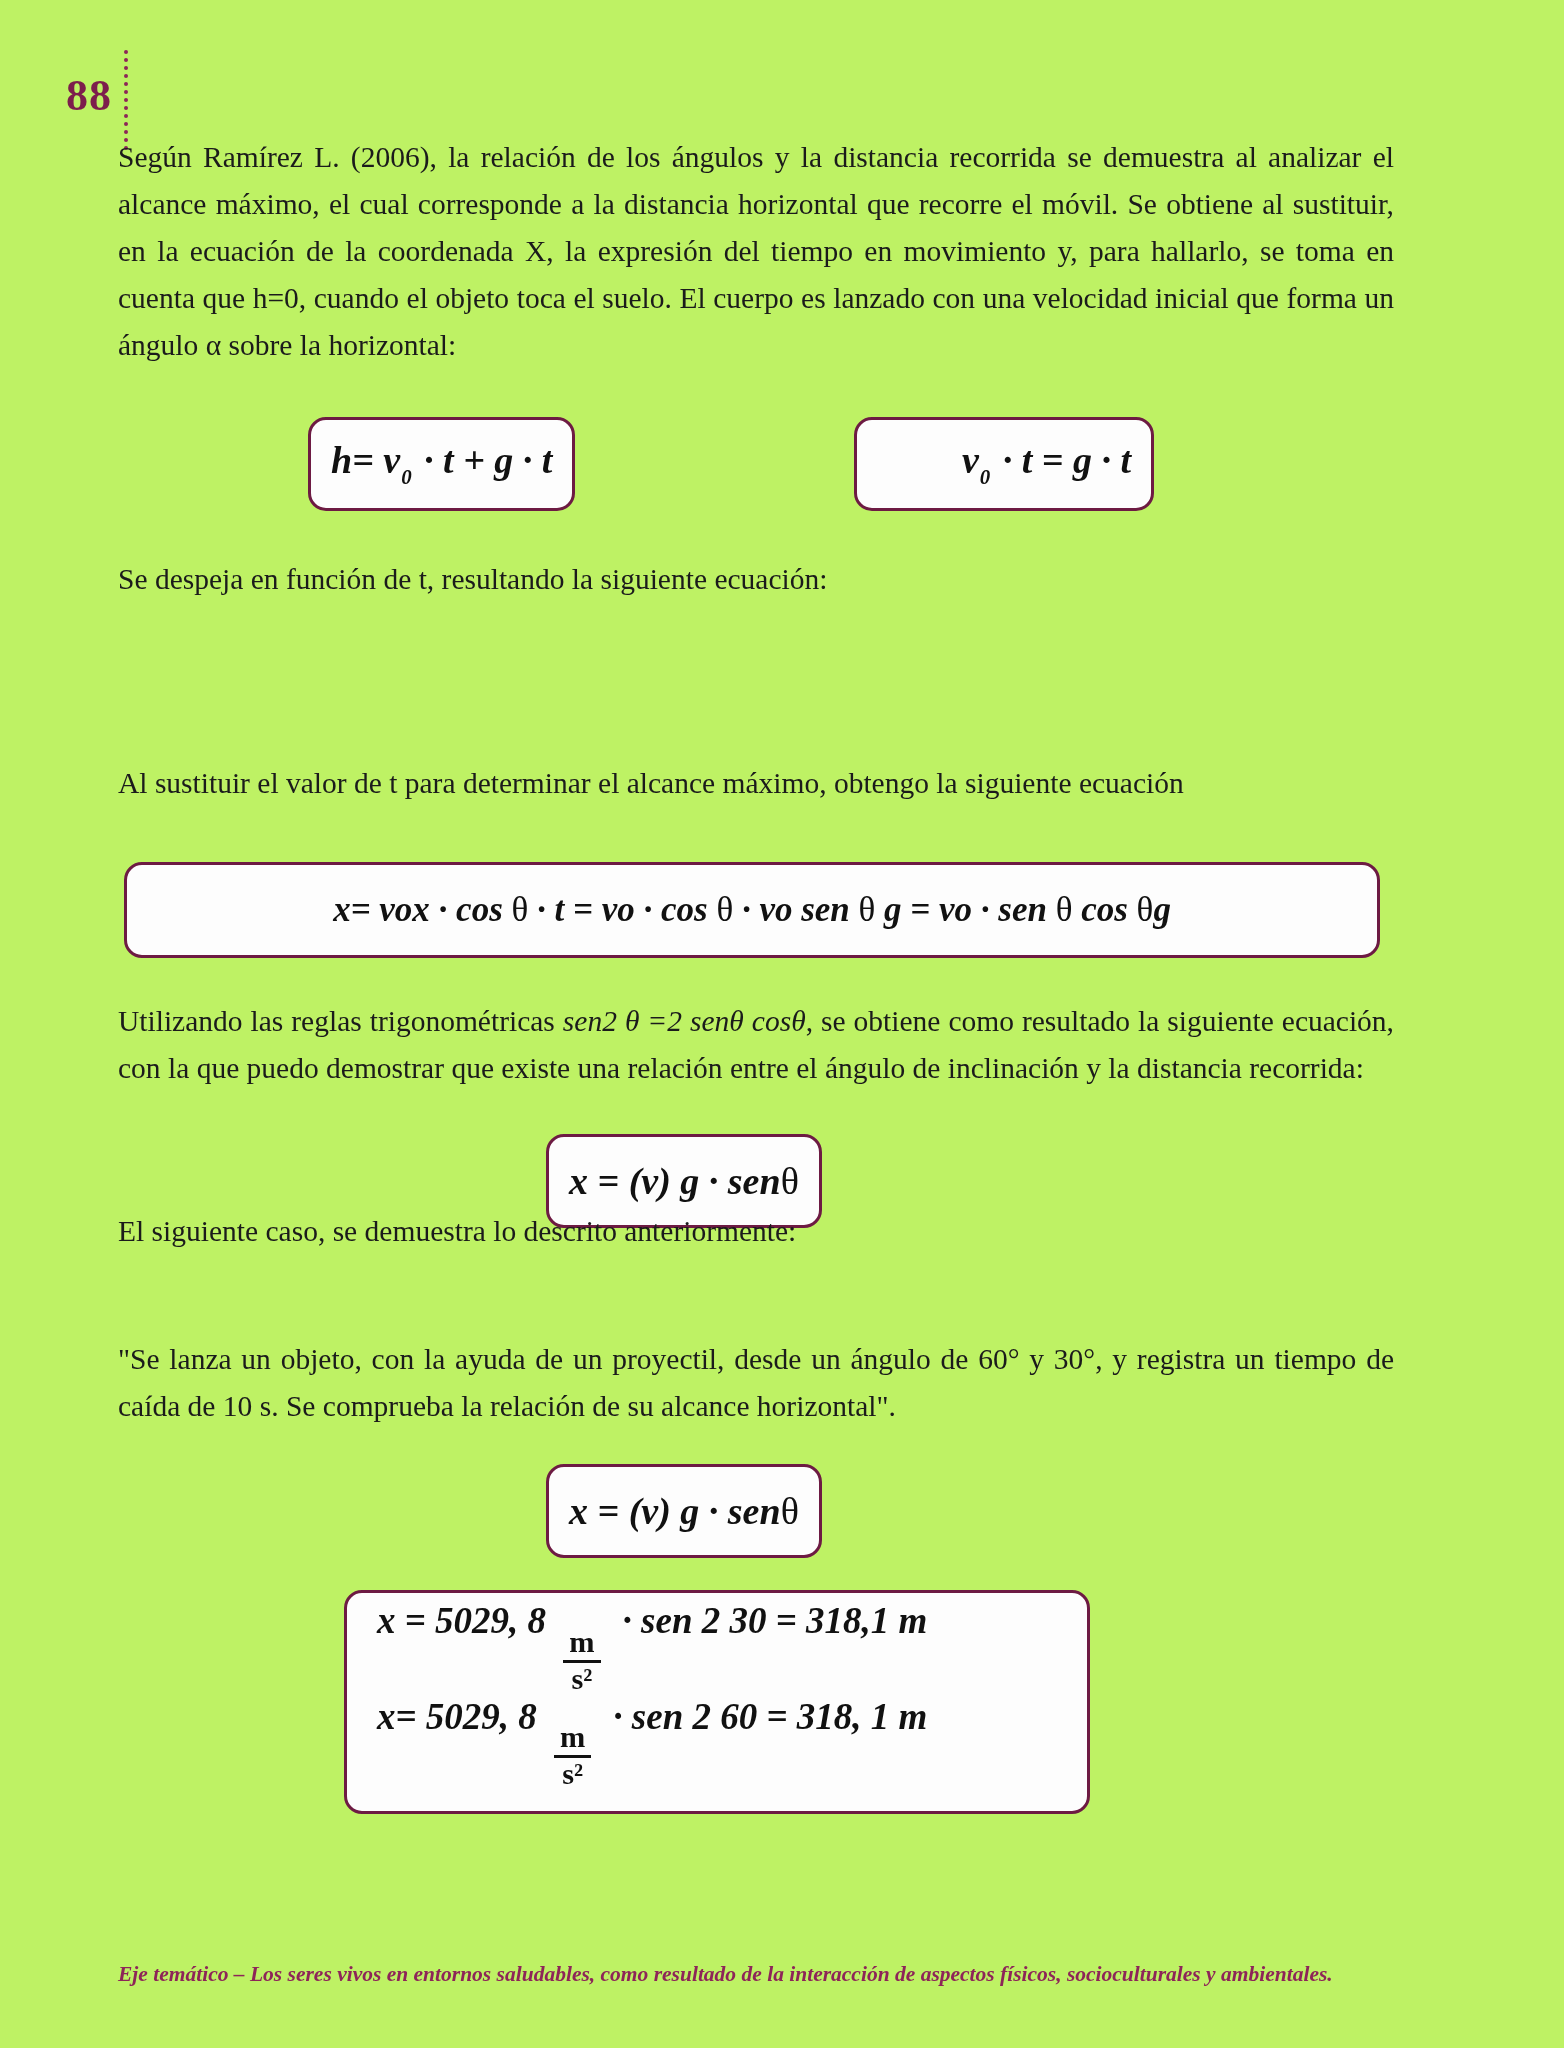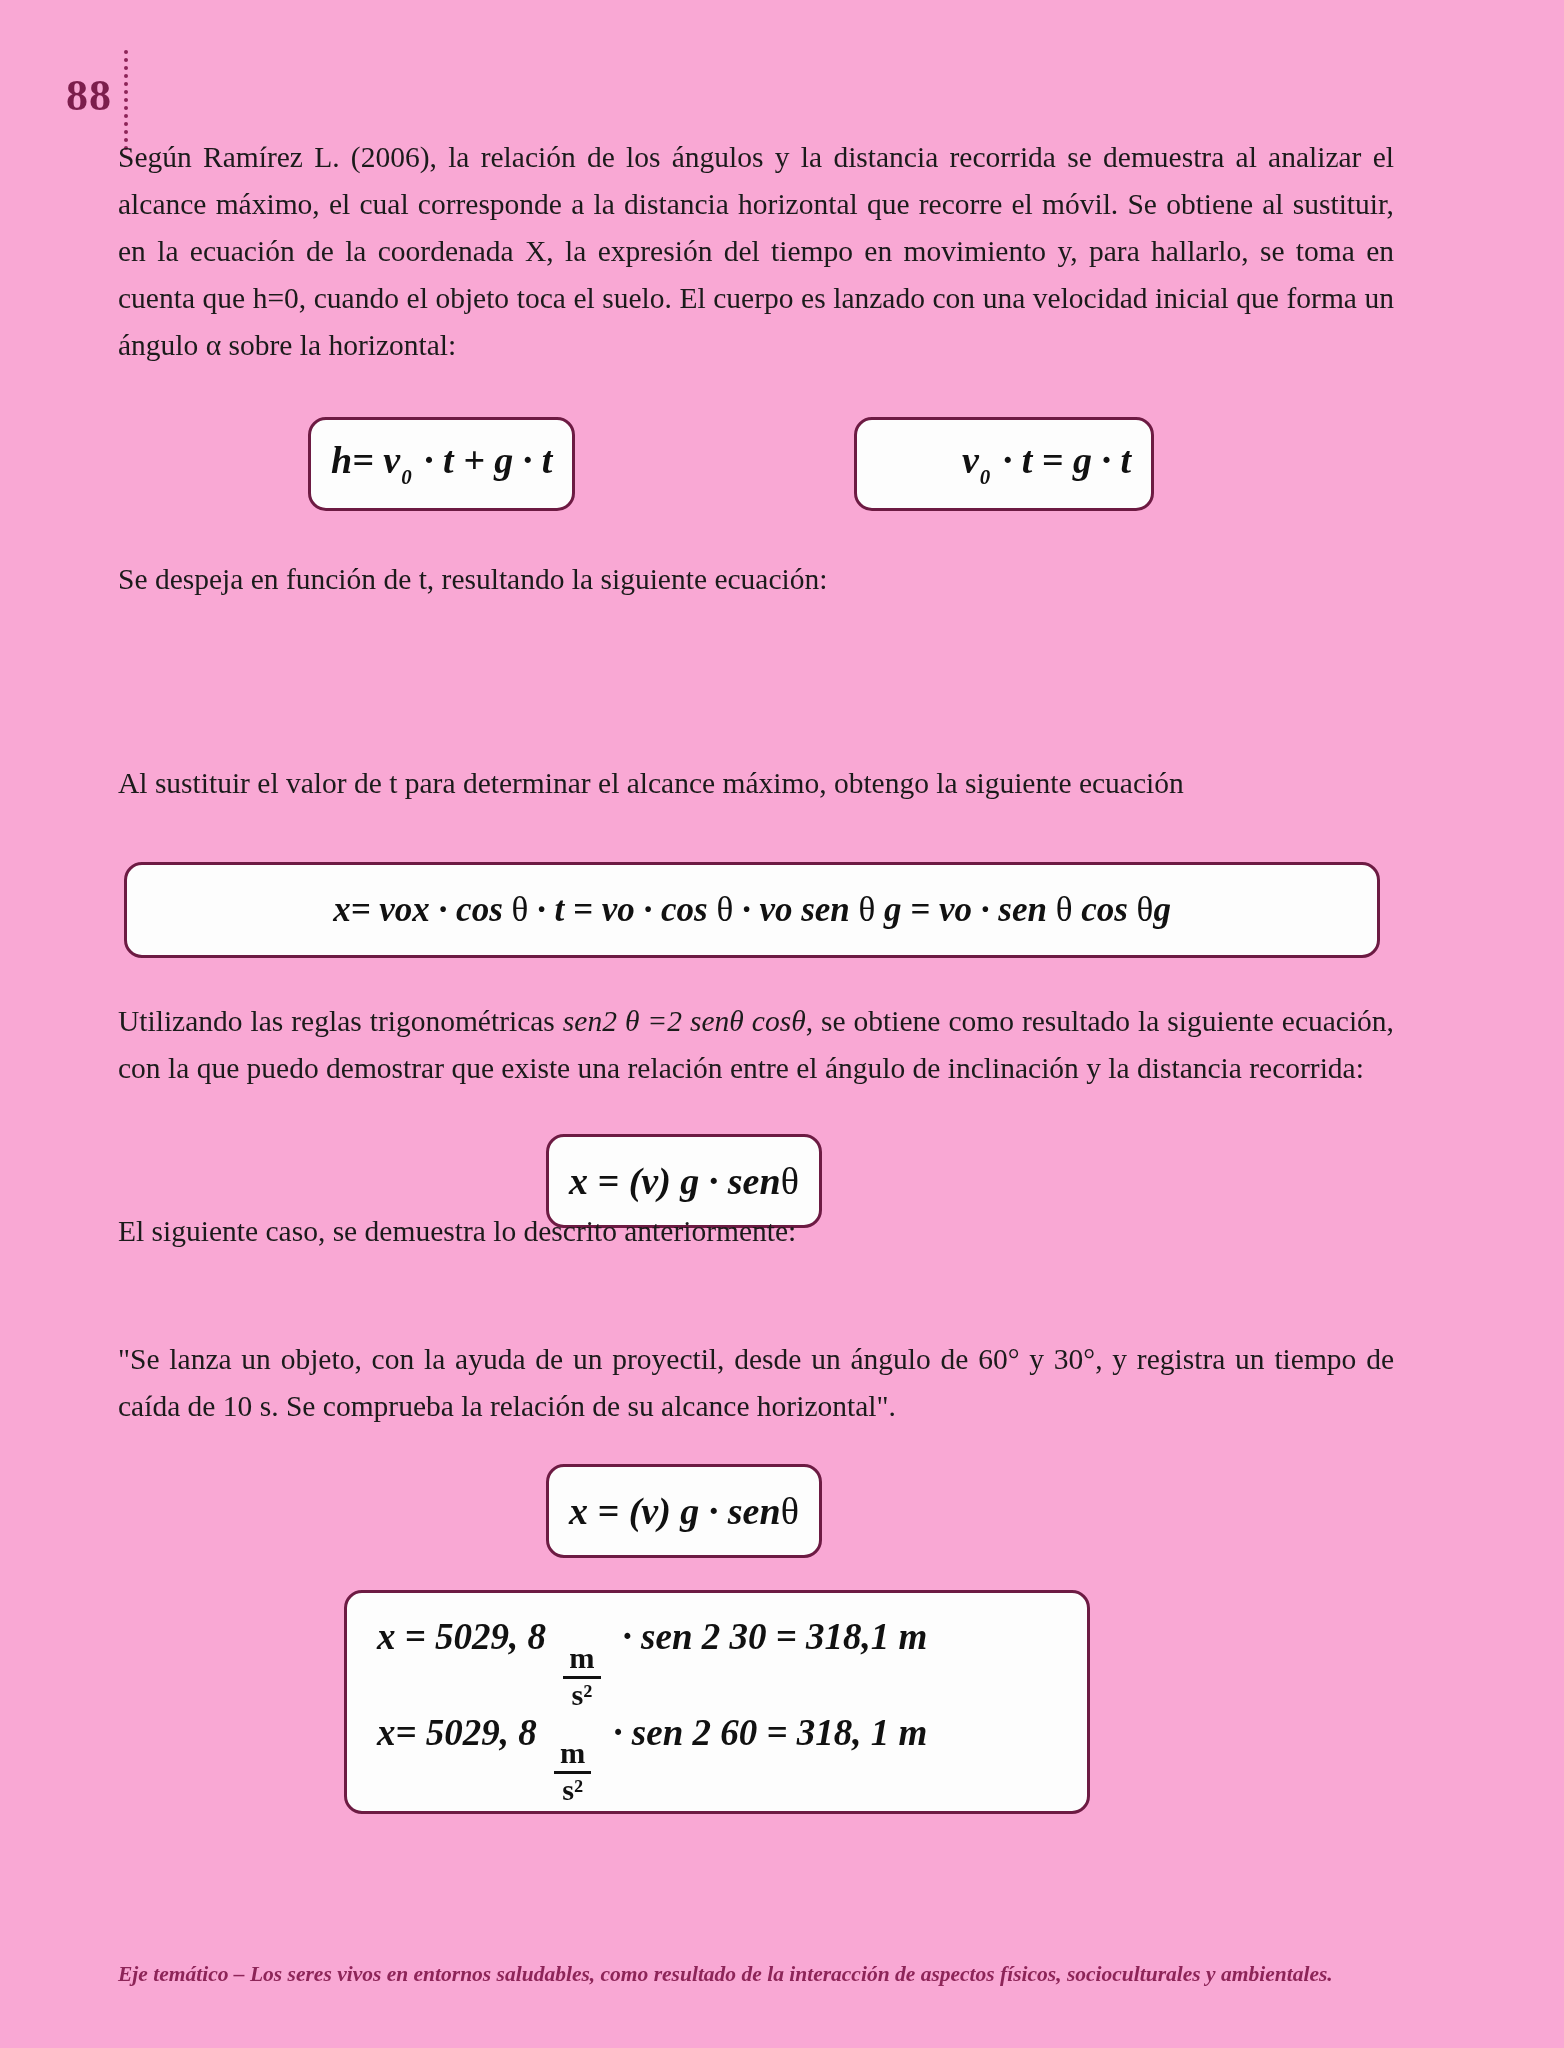--- a/index.html
+++ b/index.html
@@ -1,20 +1,20 @@
 <!DOCTYPE html>
 <html><head>
 <meta charset="utf-8">
 <style>
   html, body { margin: 0; padding: 0; background: #ffffff; }
   #page {
     position: relative;
     width: 1564px;
     height: 2048px;
-    background: #f9a8d4;
+    background: #bef264;
     font-family: "Liberation Serif", serif;
     color: #1b1b1b;
     overflow: hidden;
   }
   .abs { position: absolute; }
   #page-number {
     left: 66px; top: 70px;
     font-size: 44px; font-weight: bold;
     color: #7c1e4c;
     letter-spacing: 1px;
@@ -75,22 +75,22 @@
     padding: 0 6px 2px 6px;
     width: 100%;
     box-sizing: border-box;
     text-align: center;
   }
   .frac .den { padding-top: 1px; }
   .formula-inline { font-style: italic; margin-top: 36px; }
   #bottom-box {
     flex-direction: column;
     align-items: flex-start;
-    justify-content: space-between;
-    padding: 22px 30px;
+    justify-content: flex-start;
+    padding: 6px 30px;
   }
   #footer-note {
     left: 118px; top: 1962px;
     width: 1360px;
     font-size: 21.5px;
     font-style: italic;
     font-weight: bold;
     color: #8d2558;
   }
 </style>

